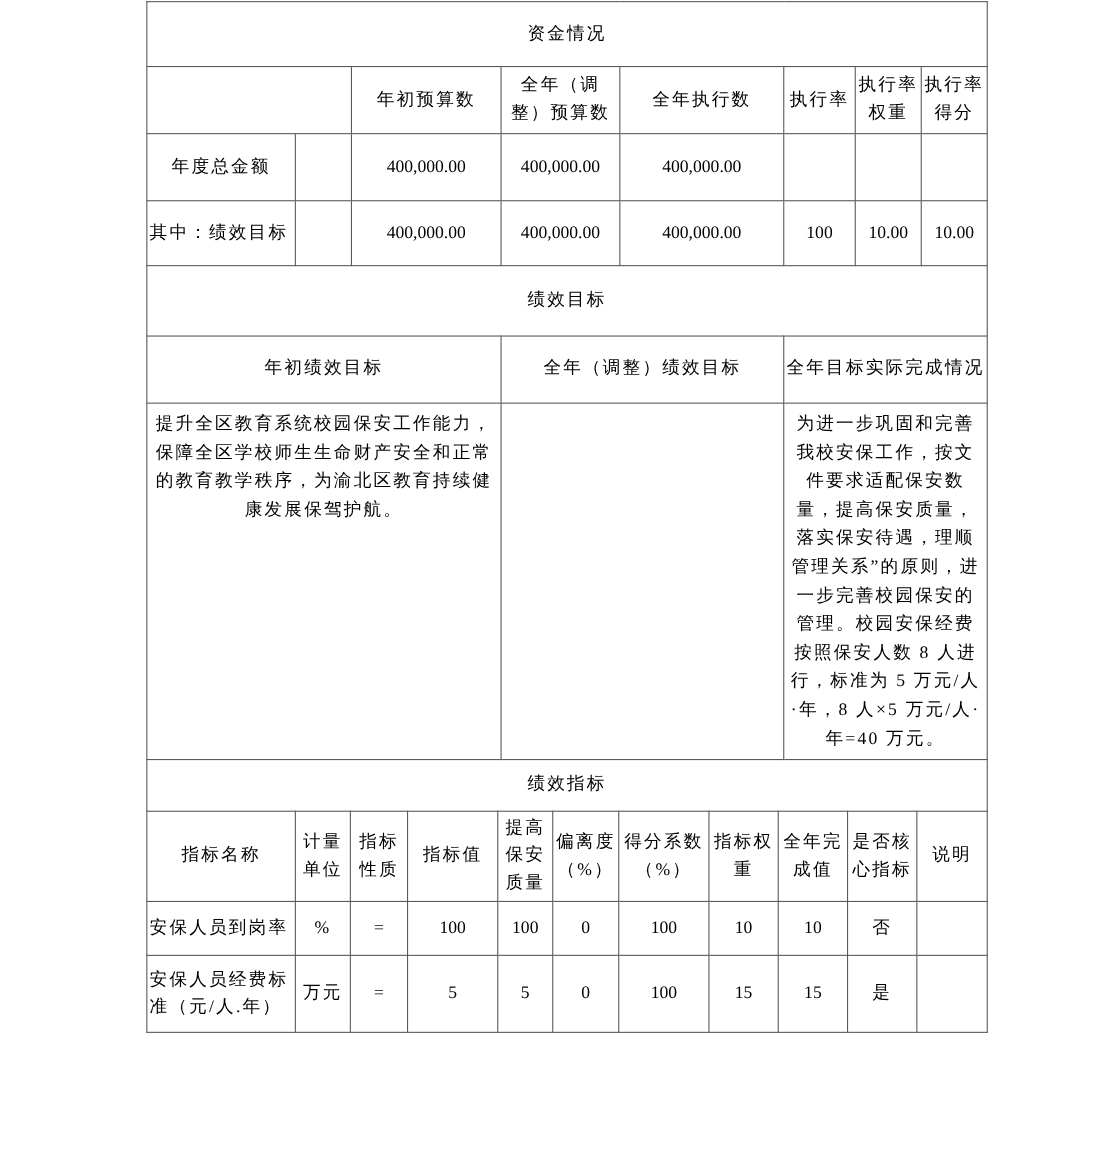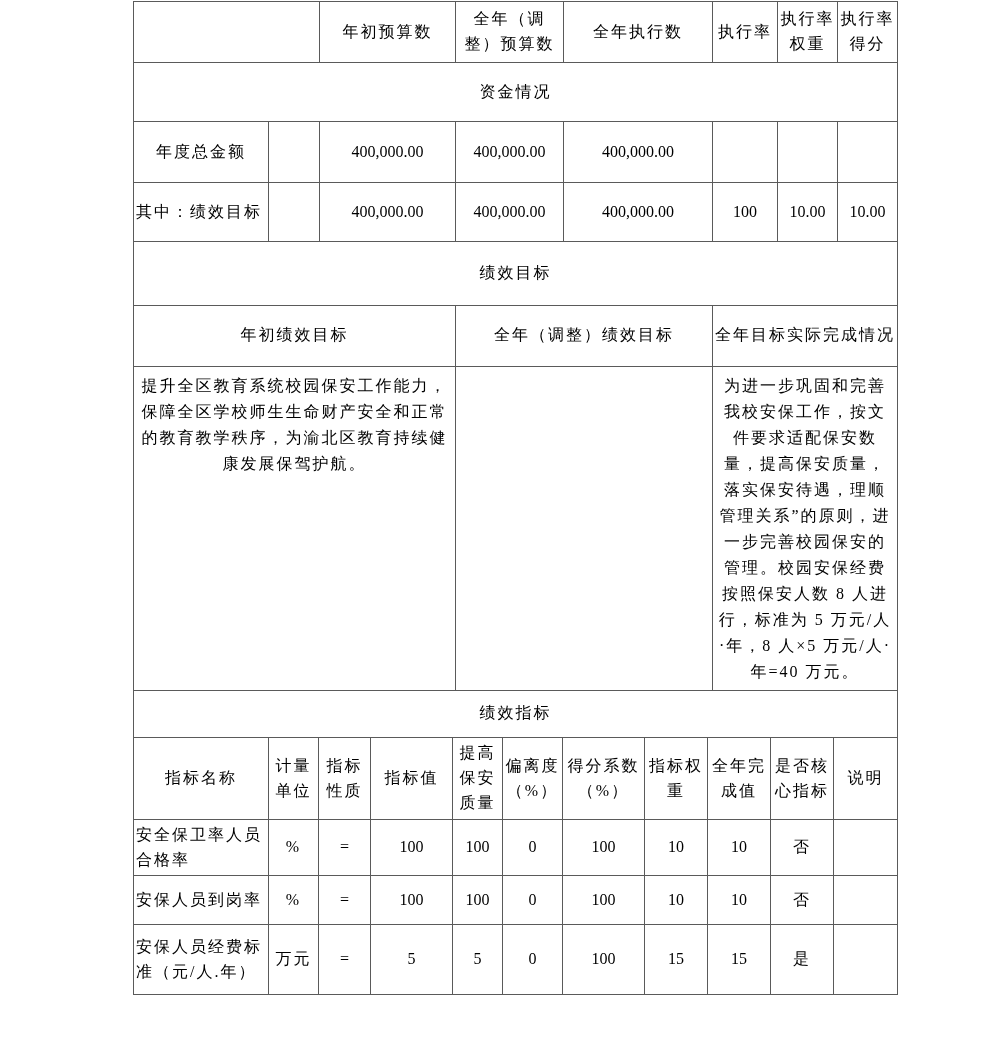--- a/index.html
+++ b/index.html
@@ -54,31 +54,31 @@
       <col style="width:135px">
         <col style="width:51px">
         <col style="width:136px">
         <col style="width:108px">
       <col style="width:149px">
         <col style="width:65px">
         <col style="width:60px">
         <col style="width:60px">
     </colgroup>
     <tbody>
-        <tr style="height:61px">
+        <tr style="height:59px">
+      <td colspan="8" class="section-title">资金情况</td>
+    </tr>
+    <tr style="height:61px">
       <td colspan="2"></td>
       <td>年初预算数</td>
       <td>全年（调整）预算数</td>
       <td>全年执行数</td>
       <td>执行率</td>
       <td>执行率权重</td>
       <td>执行率得分</td>
-    </tr>
-    <tr style="height:59px">
-      <td colspan="8" class="section-title">资金情况</td>
     </tr>
     <tr style="height:61px">
       <td>年度总金额</td>
       <td></td>
       <td class="num">400,000.00</td>
       <td class="num">400,000.00</td>
       <td class="num">400,000.00</td>
       <td class="num"></td>
       <td class="num"></td>
       <td class="num"></td>
@@ -143,33 +143,20 @@
       <td>指标性质</td>
       <td>指标值</td>
       <td>提高保安质量</td>
       <td>偏离度（%）</td>
       <td>得分系数（%）</td>
       <td>指标权重</td>
       <td>全年完成值</td>
       <td>是否核心指标</td>
       <td>说明</td>
     </tr>
-    <tr style="height:56px">
-      <td class="left">安全保卫率人员合格率</td>
-      <td>%</td>
-      <td class="num">=</td>
-      <td class="num">100</td>
-      <td class="num">100</td>
-      <td class="num">0</td>
-      <td class="num">100</td>
-      <td class="num">10</td>
-      <td class="num">10</td>
-      <td>否</td>
-      <td></td>
-    </tr>
     <tr style="height:49px">
       <td class="left">安保人员到岗率</td>
       <td>%</td>
       <td class="num">=</td>
       <td class="num">100</td>
       <td class="num">100</td>
       <td class="num">0</td>
       <td class="num">100</td>
       <td class="num">10</td>
       <td class="num">10</td>

